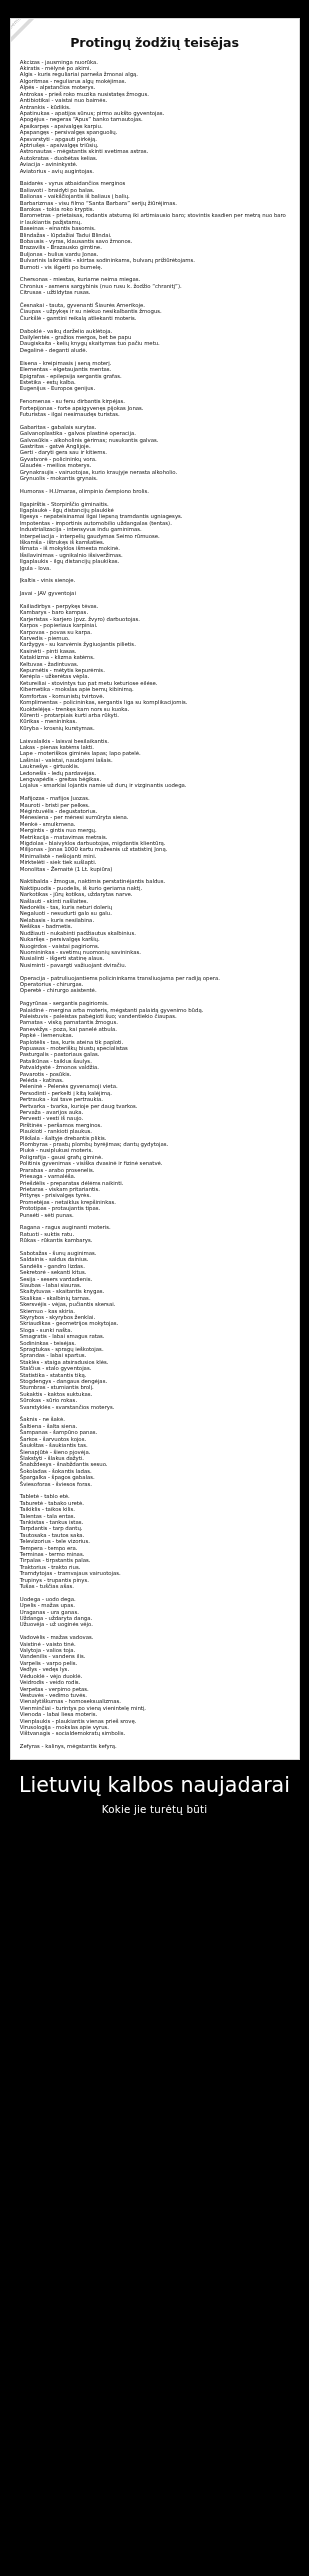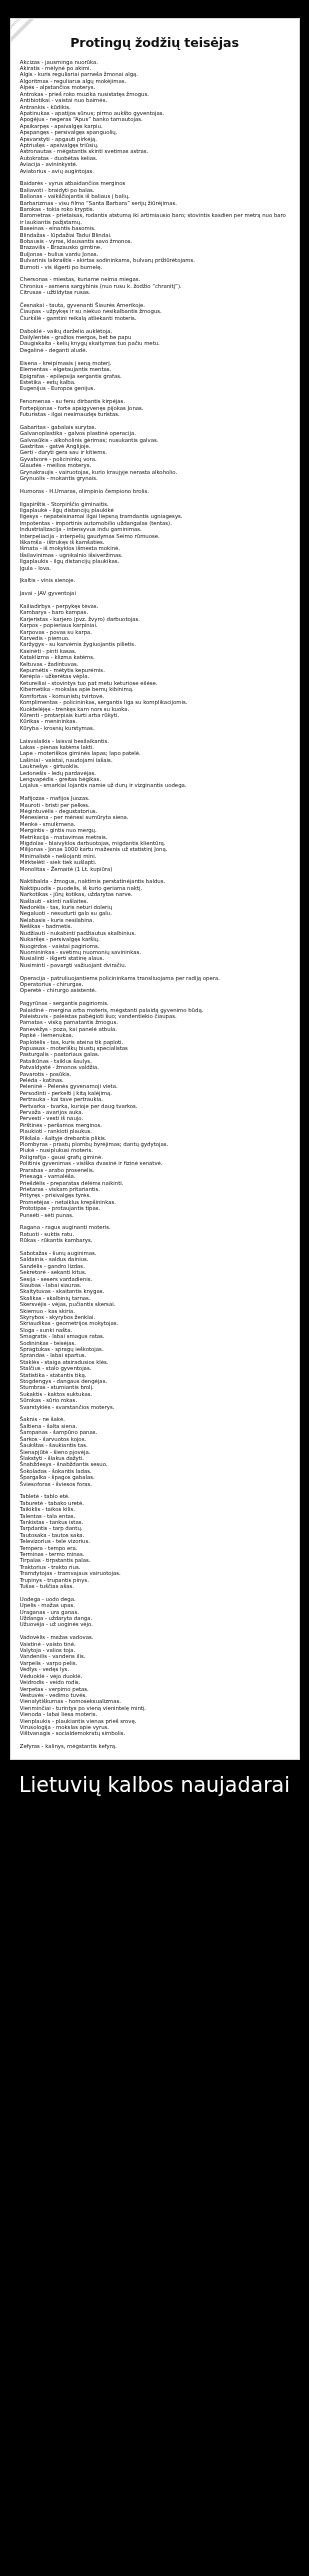--- a/index.html
+++ b/index.html
@@ -369,16 +369,17 @@
         <div class="entry">Vienplaukis - plaukiantis vienas prieš srovę.</div>
         <div class="entry">Virusologija - mokslas apie vyrus.</div>
         <div class="entry">Vištvanagis - socialdemokratų simbolis.</div>
         <div class="spacer"></div>
         <div class="entry">Zefyras - kalinys, mėgstantis kefyrą.</div>
       </div>
   </div>
 
   <div id="caption">
     <div id="caption-title">Lietuvių kalbos naujadarai</div>
+    <div id="caption-sub">Kokie jie turėtų būti</div>
   </div>
 
 </div>
 
 
 </body></html>

